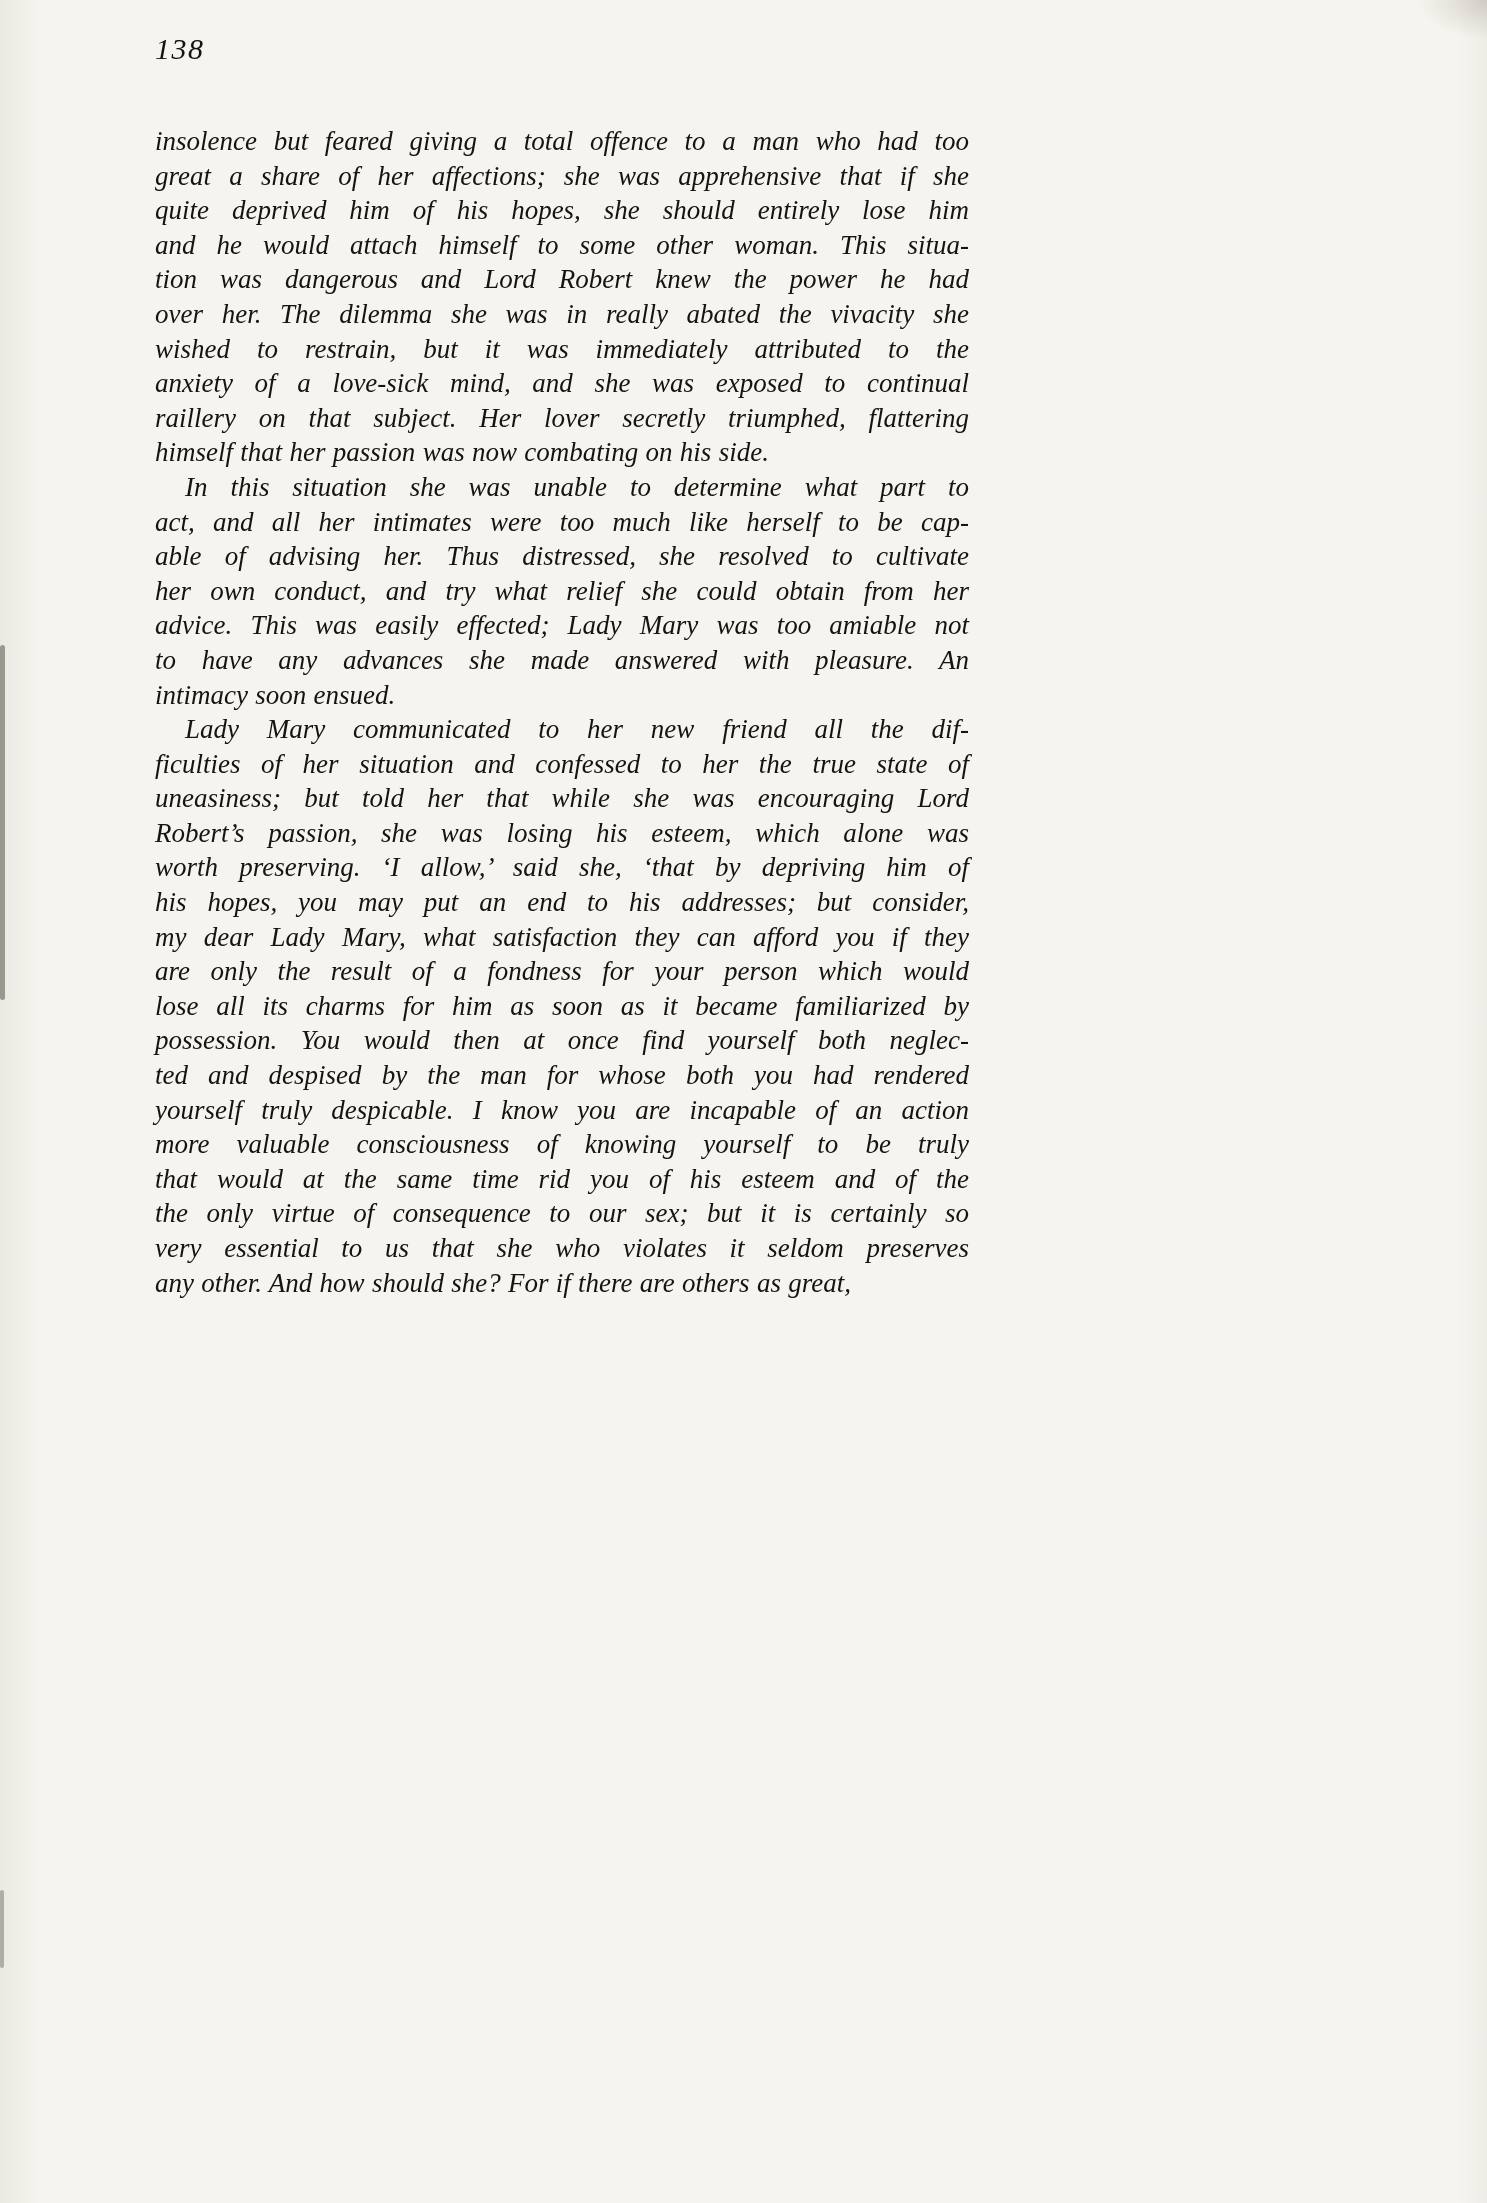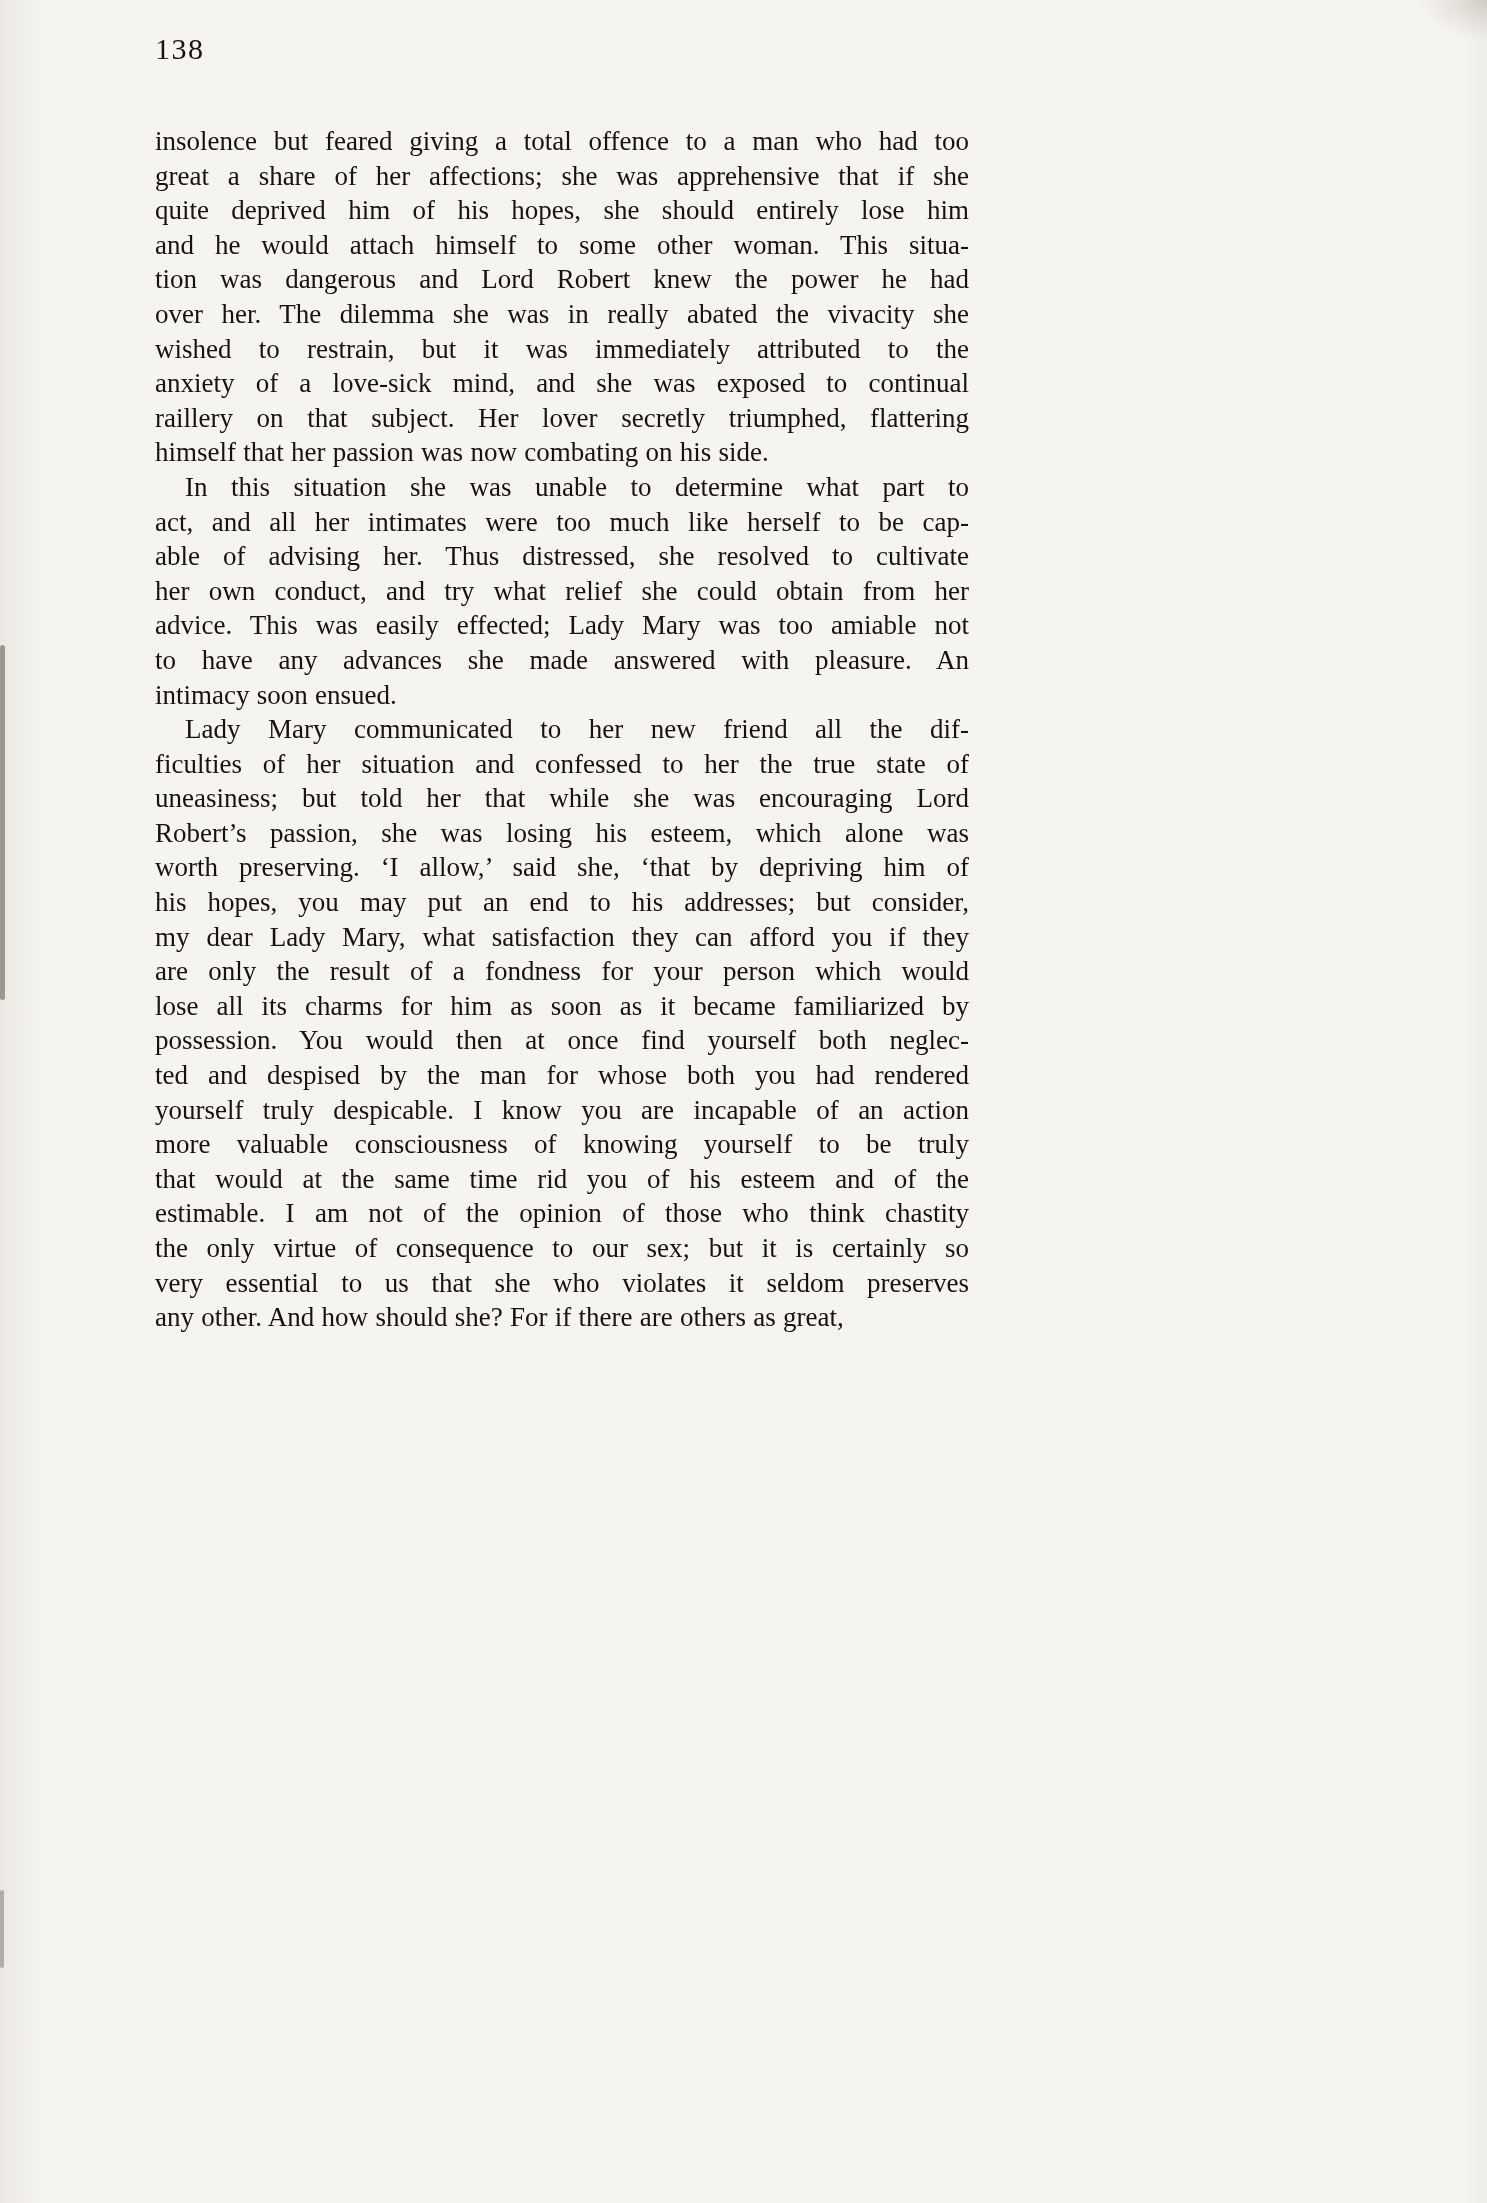--- a/index.html
+++ b/index.html
@@ -18,20 +18,21 @@
     position: relative;
   }
   .scan-page {
     position: absolute;
     inset: 0;
     padding: 34px 0 11px 155px;
     background:
       linear-gradient(90deg, rgba(60,54,44,0.06) 0px, rgba(60,54,44,0.0) 42px),
       linear-gradient(270deg, rgba(60,54,44,0.04) 0px, rgba(60,54,44,0.0) 30px),
       var(--paper);
+    font-style: italic;
   }
   .page-number {
     font-size: 30px;
     letter-spacing: 1.5px;
     line-height: 1;
   }
   .text-block {
     width: 814px;
     margin-top: 60px;
     font-size: 27px;
@@ -104,21 +105,20 @@
         <div class="line">worth preserving. ‘I allow,’ said she, ‘that by depriving him of</div>
         <div class="line">his hopes, you may put an end to his addresses; but consider,</div>
         <div class="line">my dear Lady Mary, what satisfaction they can afford you if they</div>
         <div class="line">are only the result of a fondness for your person which would</div>
         <div class="line">lose all its charms for him as soon as it became familiarized by</div>
         <div class="line">possession. You would then at once find yourself both neglec-</div>
         <div class="line">ted and despised by the man for whose both you had rendered</div>
         <div class="line">yourself truly despicable. I know you are incapable of an action</div>
         <div class="line">more valuable consciousness of knowing yourself to be truly</div>
         <div class="line">that would at the same time rid you of his esteem and of the</div>
-        <div class="line">estimable. I am not of the opinion of those who think chastity</div>
         <div class="line">the only virtue of consequence to our sex; but it is certainly so</div>
         <div class="line">very essential to us that she who violates it seldom preserves</div>
         <div class="line last">any other. And how should she? For if there are others as great,</div>
       </div>
     </div>
   <div class="edge-mark-1"></div>
   <div class="edge-mark-2"></div>
   <div class="corner-shadow"></div>
 </div>
 

